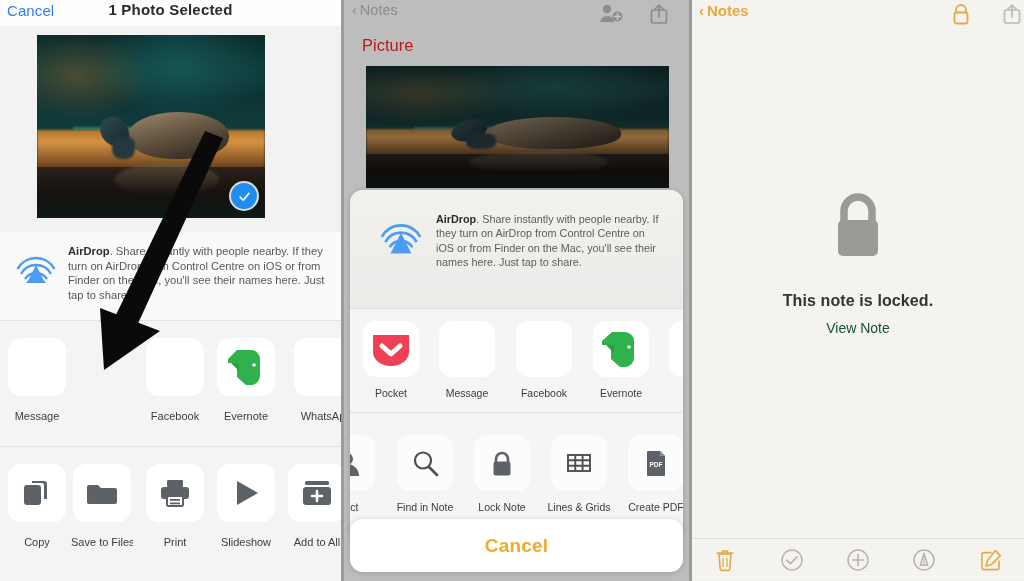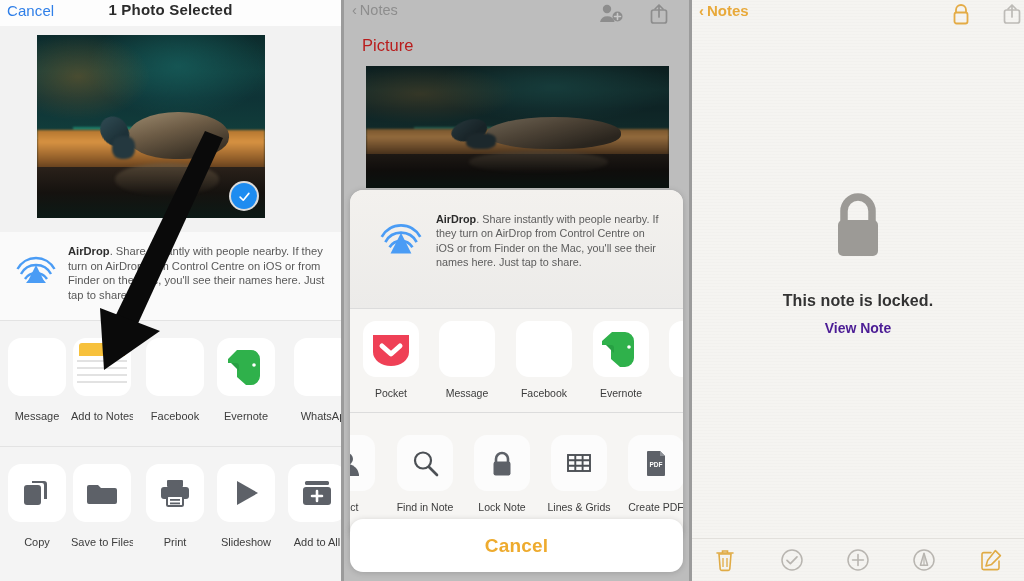--- a/index.html
+++ b/index.html
@@ -141,21 +141,21 @@
      background:
        repeating-linear-gradient(0deg,rgba(0,0,0,.012) 0px,rgba(0,0,0,.012) 1px,transparent 1px,transparent 3px),
        #f5f4f1;}
   .rp-nav{position:absolute;left:0;top:0;width:332px;height:30px;}
   .rp-back{position:absolute;left:7px;top:2px;font-size:15px;color:#e8a93a;font-weight:bold;}
   .rp-back .chev{display:inline-block;margin-right:3px;font-weight:bold;}
   .rp-navicon{position:absolute;top:3px;}
   .rp-center{position:absolute;left:0;top:190px;width:332px;text-align:center;}
   .rp-lock{display:block;margin:0 auto 26px auto;}
   .rp-locked-text{font-size:16px;font-weight:bold;color:#333333;letter-spacing:.1px;}
-  .rp-view{margin-top:10px;font-size:14px;color:#4c1d95;font-weight:bold;}
+  .rp-view{margin-top:10px;font-size:14px;color:#14532d;}
   .rp-toolbar{position:absolute;left:0;bottom:0;width:332px;height:42px;border-top:1px solid #e2e0dc;
      display:flex;align-items:center;justify-content:space-around;}
   .rp-tb-btn{width:34px;height:34px;display:flex;align-items:center;justify-content:center;}
 </style>
 </head>
 <body>
 
 <div class="stage">
 
   <div class="panel" id="left-panel">
@@ -241,30 +241,20 @@
     </div>
 
     <div class="row-apps" id="lp-row1">
       <div class="app" style="left:6px;">
         <div class="tile t-message">
             <div class="bub"></div>
             <div class="tail"></div>
           </div>
         <div class="lbl">Message</div>
       </div>
-      <div class="app" style="left:71px;">
-        <div class="tile t-notes">
-          <div class="hdr"></div>
-          <div class="ln" style="top:22px;"></div>
-            <div class="ln" style="top:29px;"></div>
-          <div class="ln" style="top:36px;"></div>
-            <div class="ln" style="top:43px;"></div>
-        </div>
-        <div class="lbl">Add to Notes</div>
-      </div>
       <div class="app" style="left:144px;">
         <div class="tile t-fb">
             <div class="f">f</div>
           </div>
         <div class="lbl">Facebook</div>
       </div>
       <div class="app" style="left:215px;">
         <div class="tile t-ever">
           <svg viewBox="0 0 58 58" style="width:58px;height:58px;">
             <path d="M20 12 h14 a9 9 0 0 1 9 9 v17 a9 9 0 0 1 -9 9 h-5 l-9 -8 v-9 a5 5 0 0 0 -5 -5 h-4 v-4 z" fill="#2fb14b"></path>

